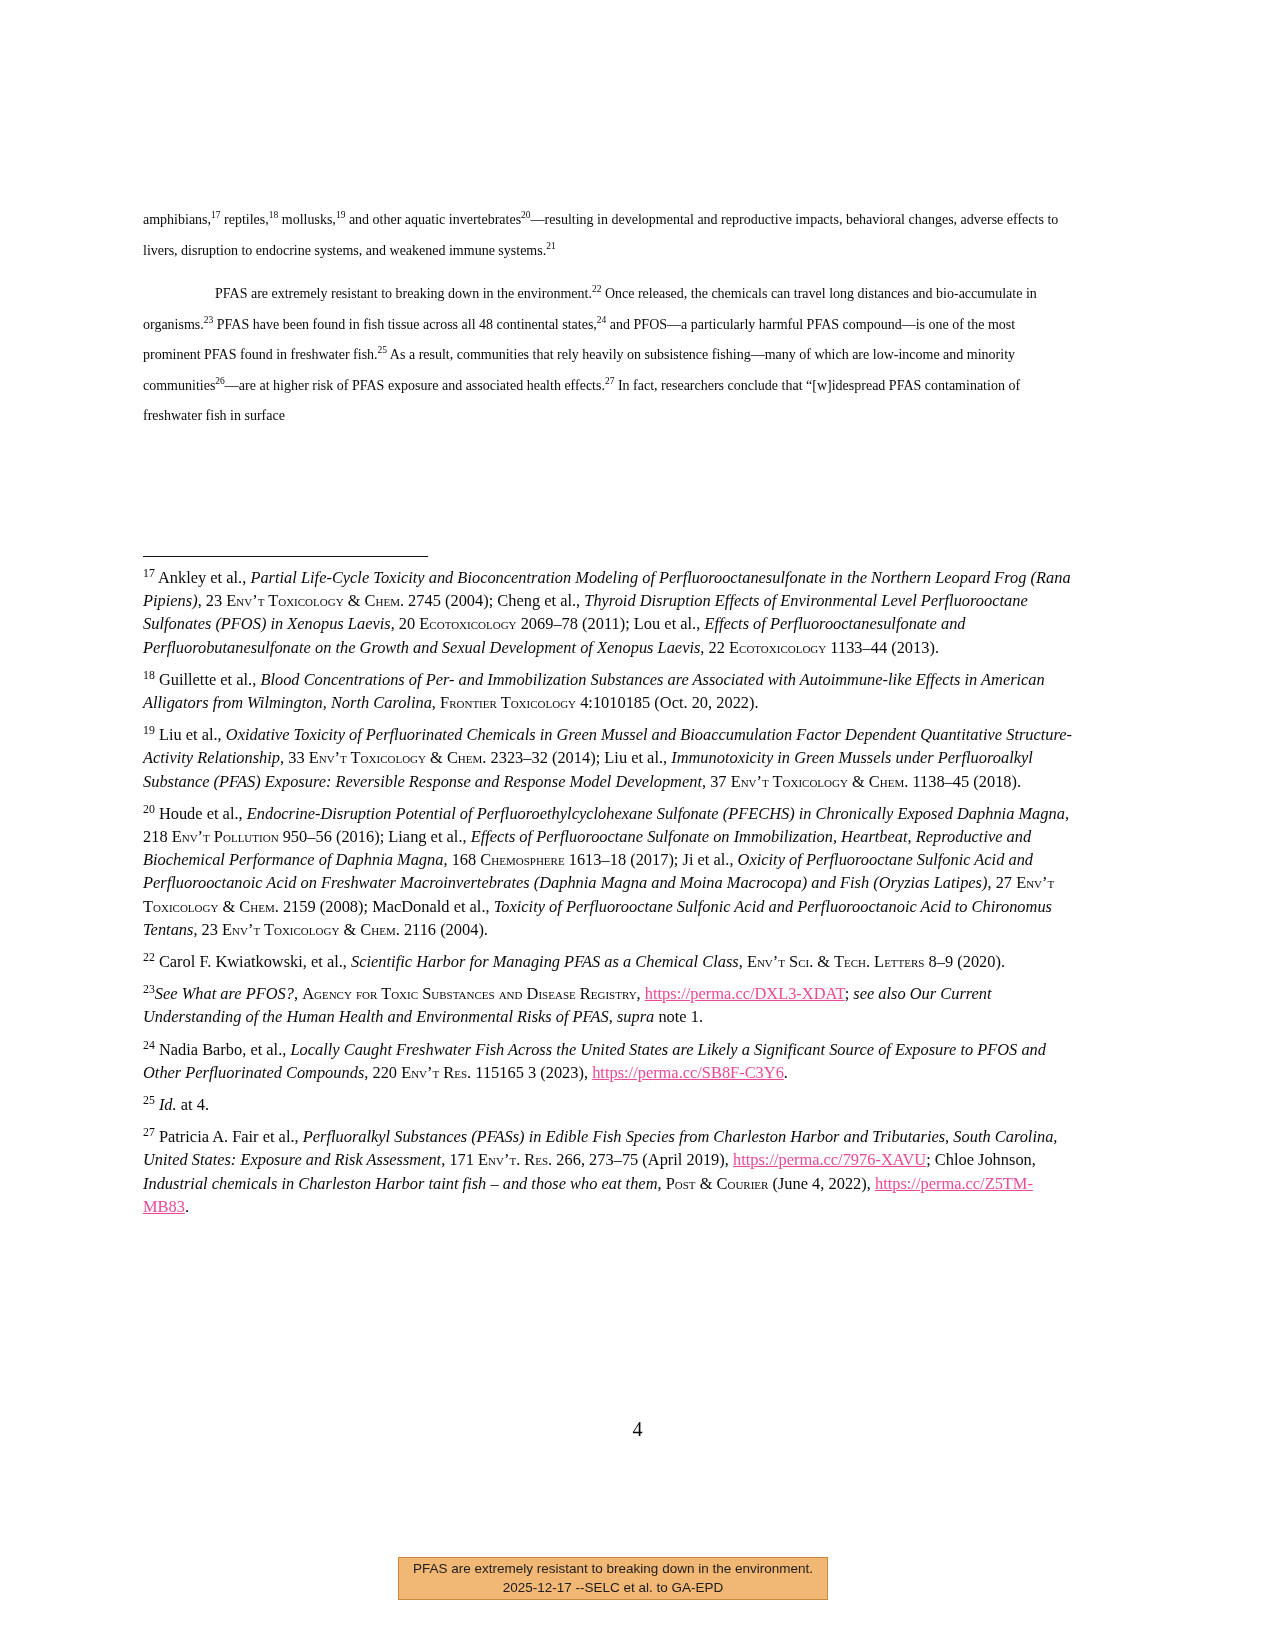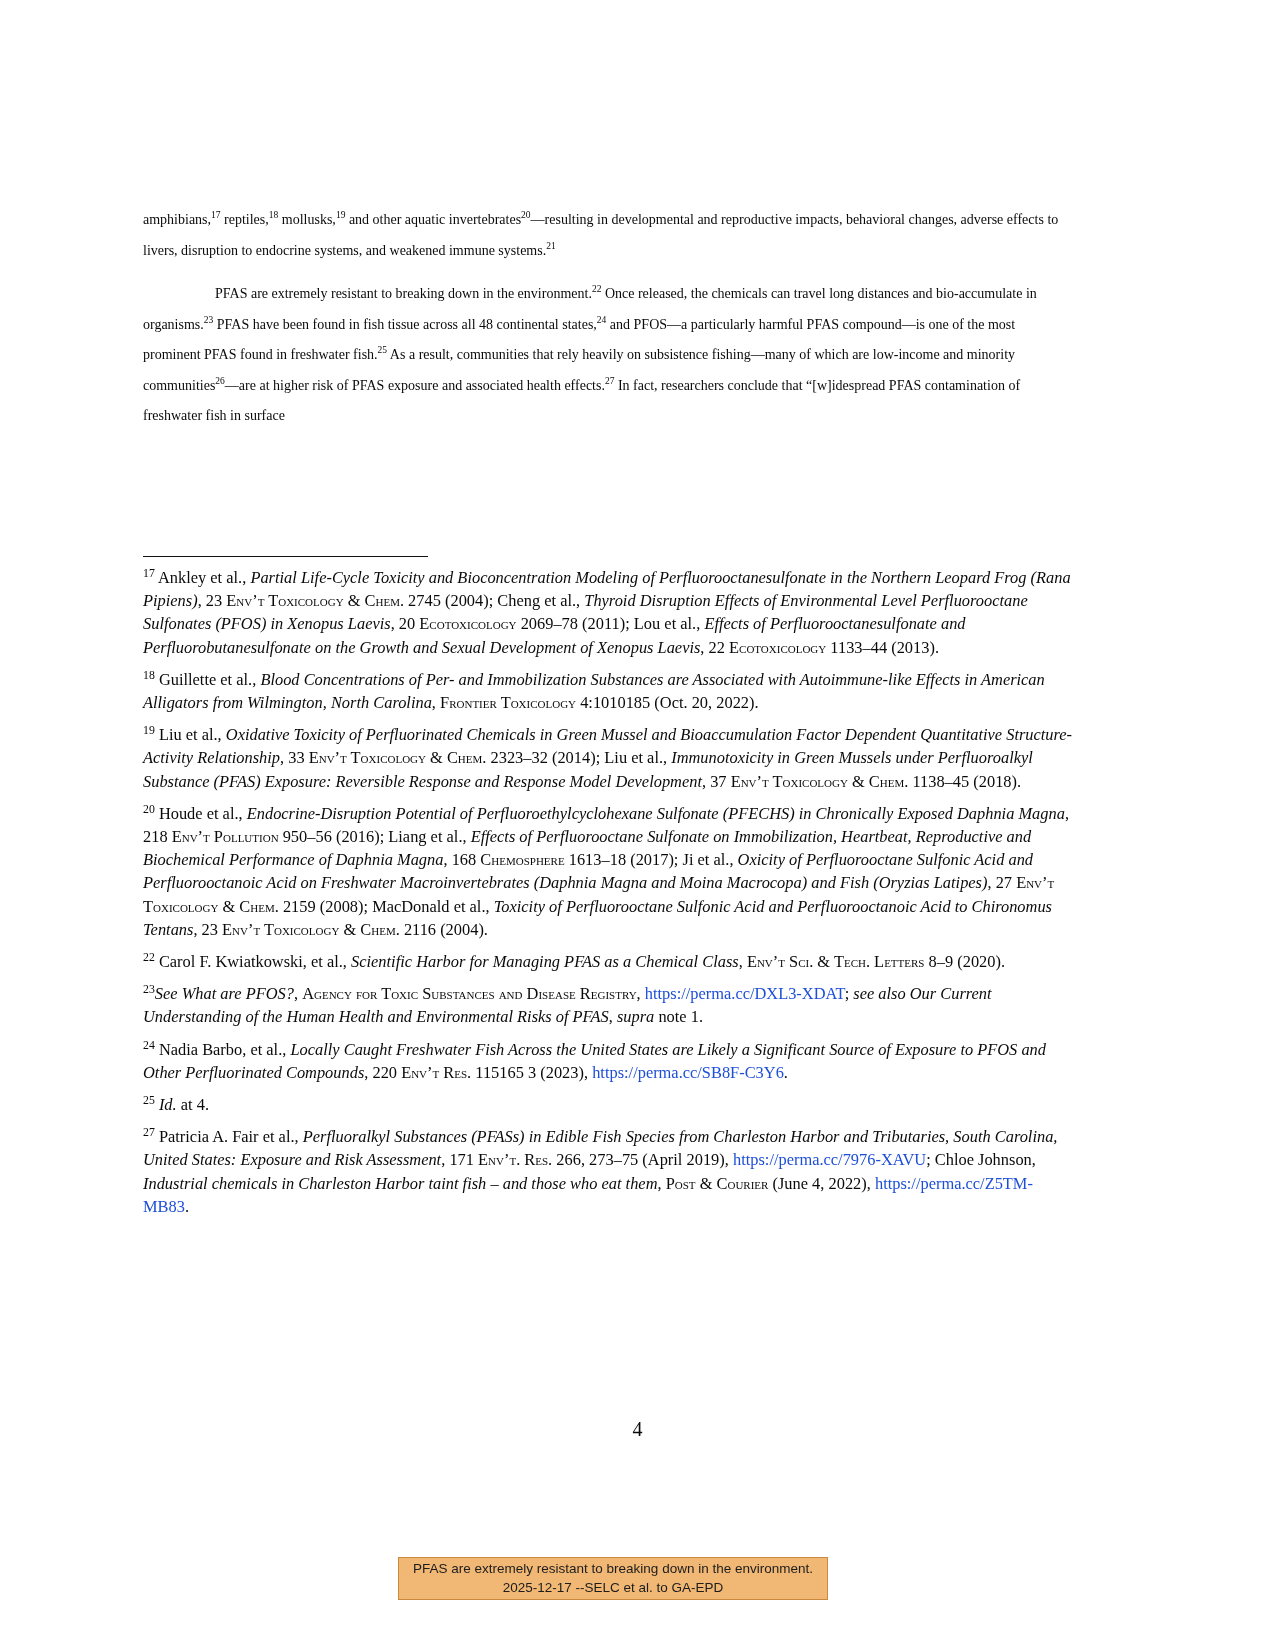--- a/index.html
+++ b/index.html
@@ -64,21 +64,22 @@
     text-align: left;
   }
   .fn sup {
     font-size: 0.72em;
   }
   i { font-style: italic; }
   .sc {
     font-variant: small-caps;
   }
   .lnk {
-    color: #1d4ed8;
+    text-decoration: underline;
+    color: #ec4899;
   }
   .pagenum {
     position: absolute;
     top: 1418px;
     left: 0;
     width: 1275px;
     text-align: center;
     font-size: 20px;
   }
   .stamp {

